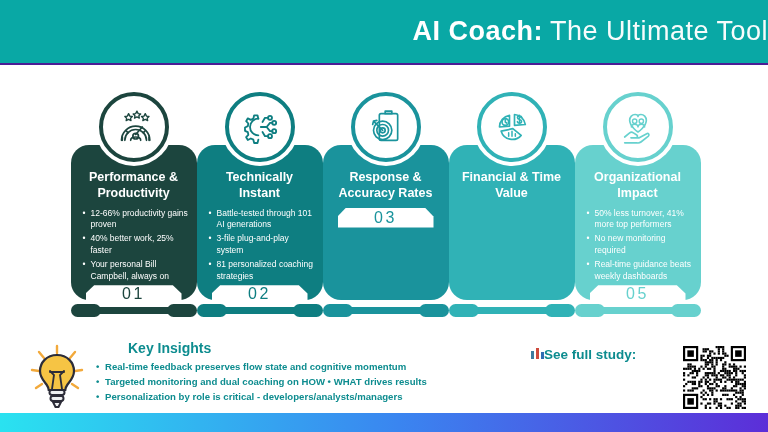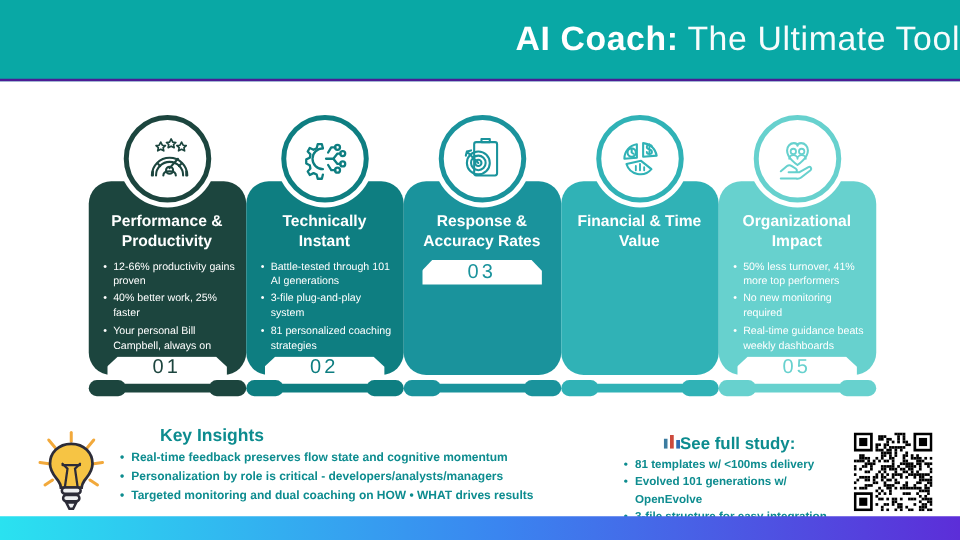--- a/index.html
+++ b/index.html
@@ -228,42 +228,37 @@
           </g>
           <rect x="21.5" y="48" width="15" height="5" rx="2.4" fill="#eef0f2" stroke="#2c2c38" stroke-width="2"></rect>
           <rect x="22.5" y="54" width="13" height="5" rx="2.4" fill="#eef0f2" stroke="#2c2c38" stroke-width="2"></rect>
           <path d="M25 60 h8 l-2.5 5 h-3 Z" fill="#eef0f2" stroke="#2c2c38" stroke-width="2"></path>
         </svg>
       </span>
       <div class="text">
         <div class="sec-title">Key Insights</div>
         <ul class="teal-bullets">
             <li>Real-time feedback preserves flow state and cognitive momentum</li>
+            <li>Targeted monitoring and dual coaching on HOW • WHAT drives results</li>
             <li>Personalization by role is critical - developers/analysts/managers</li>
-            <li>Targeted monitoring and dual coaching on HOW • WHAT drives results</li>
           </ul>
       </div>
     </div>
 
     <div class="study">
       <div class="sec-title">
         <span>
           <svg width="13" height="13" viewBox="0 0 13 13">
             <rect x="0" y="5" width="3" height="8" fill="#3c7ca0"></rect>
             <rect x="5" y="2" width="3" height="11" fill="#cd4a3d"></rect>
             <rect x="10" y="6" width="3" height="7" fill="#2f6db3"></rect>
           </svg>
         </span>
         <span>See full study:</span>
       </div>
-      <ul class="teal-bullets">
-          <li>81 templates w/ &lt;100ms delivery</li>
-          <li>Evolved 101 generations w/ OpenEvolve</li>
-          <li>3-file structure for easy integration</li>
-        </ul>
     </div>
 
     <svg class="qr" id="qr-svg" viewBox="0 0 29 29">
         <rect x="15" y="0" width="1" height="1" fill="#000"></rect>
         <rect x="16" y="0" width="1" height="1" fill="#000"></rect>
         <rect x="17" y="0" width="1" height="1" fill="#000"></rect>
         <rect x="18" y="0" width="1" height="1" fill="#000"></rect>
         <rect x="9" y="1" width="1" height="1" fill="#000"></rect>
         <rect x="10" y="1" width="1" height="1" fill="#000"></rect>
         <rect x="11" y="1" width="1" height="1" fill="#000"></rect>

